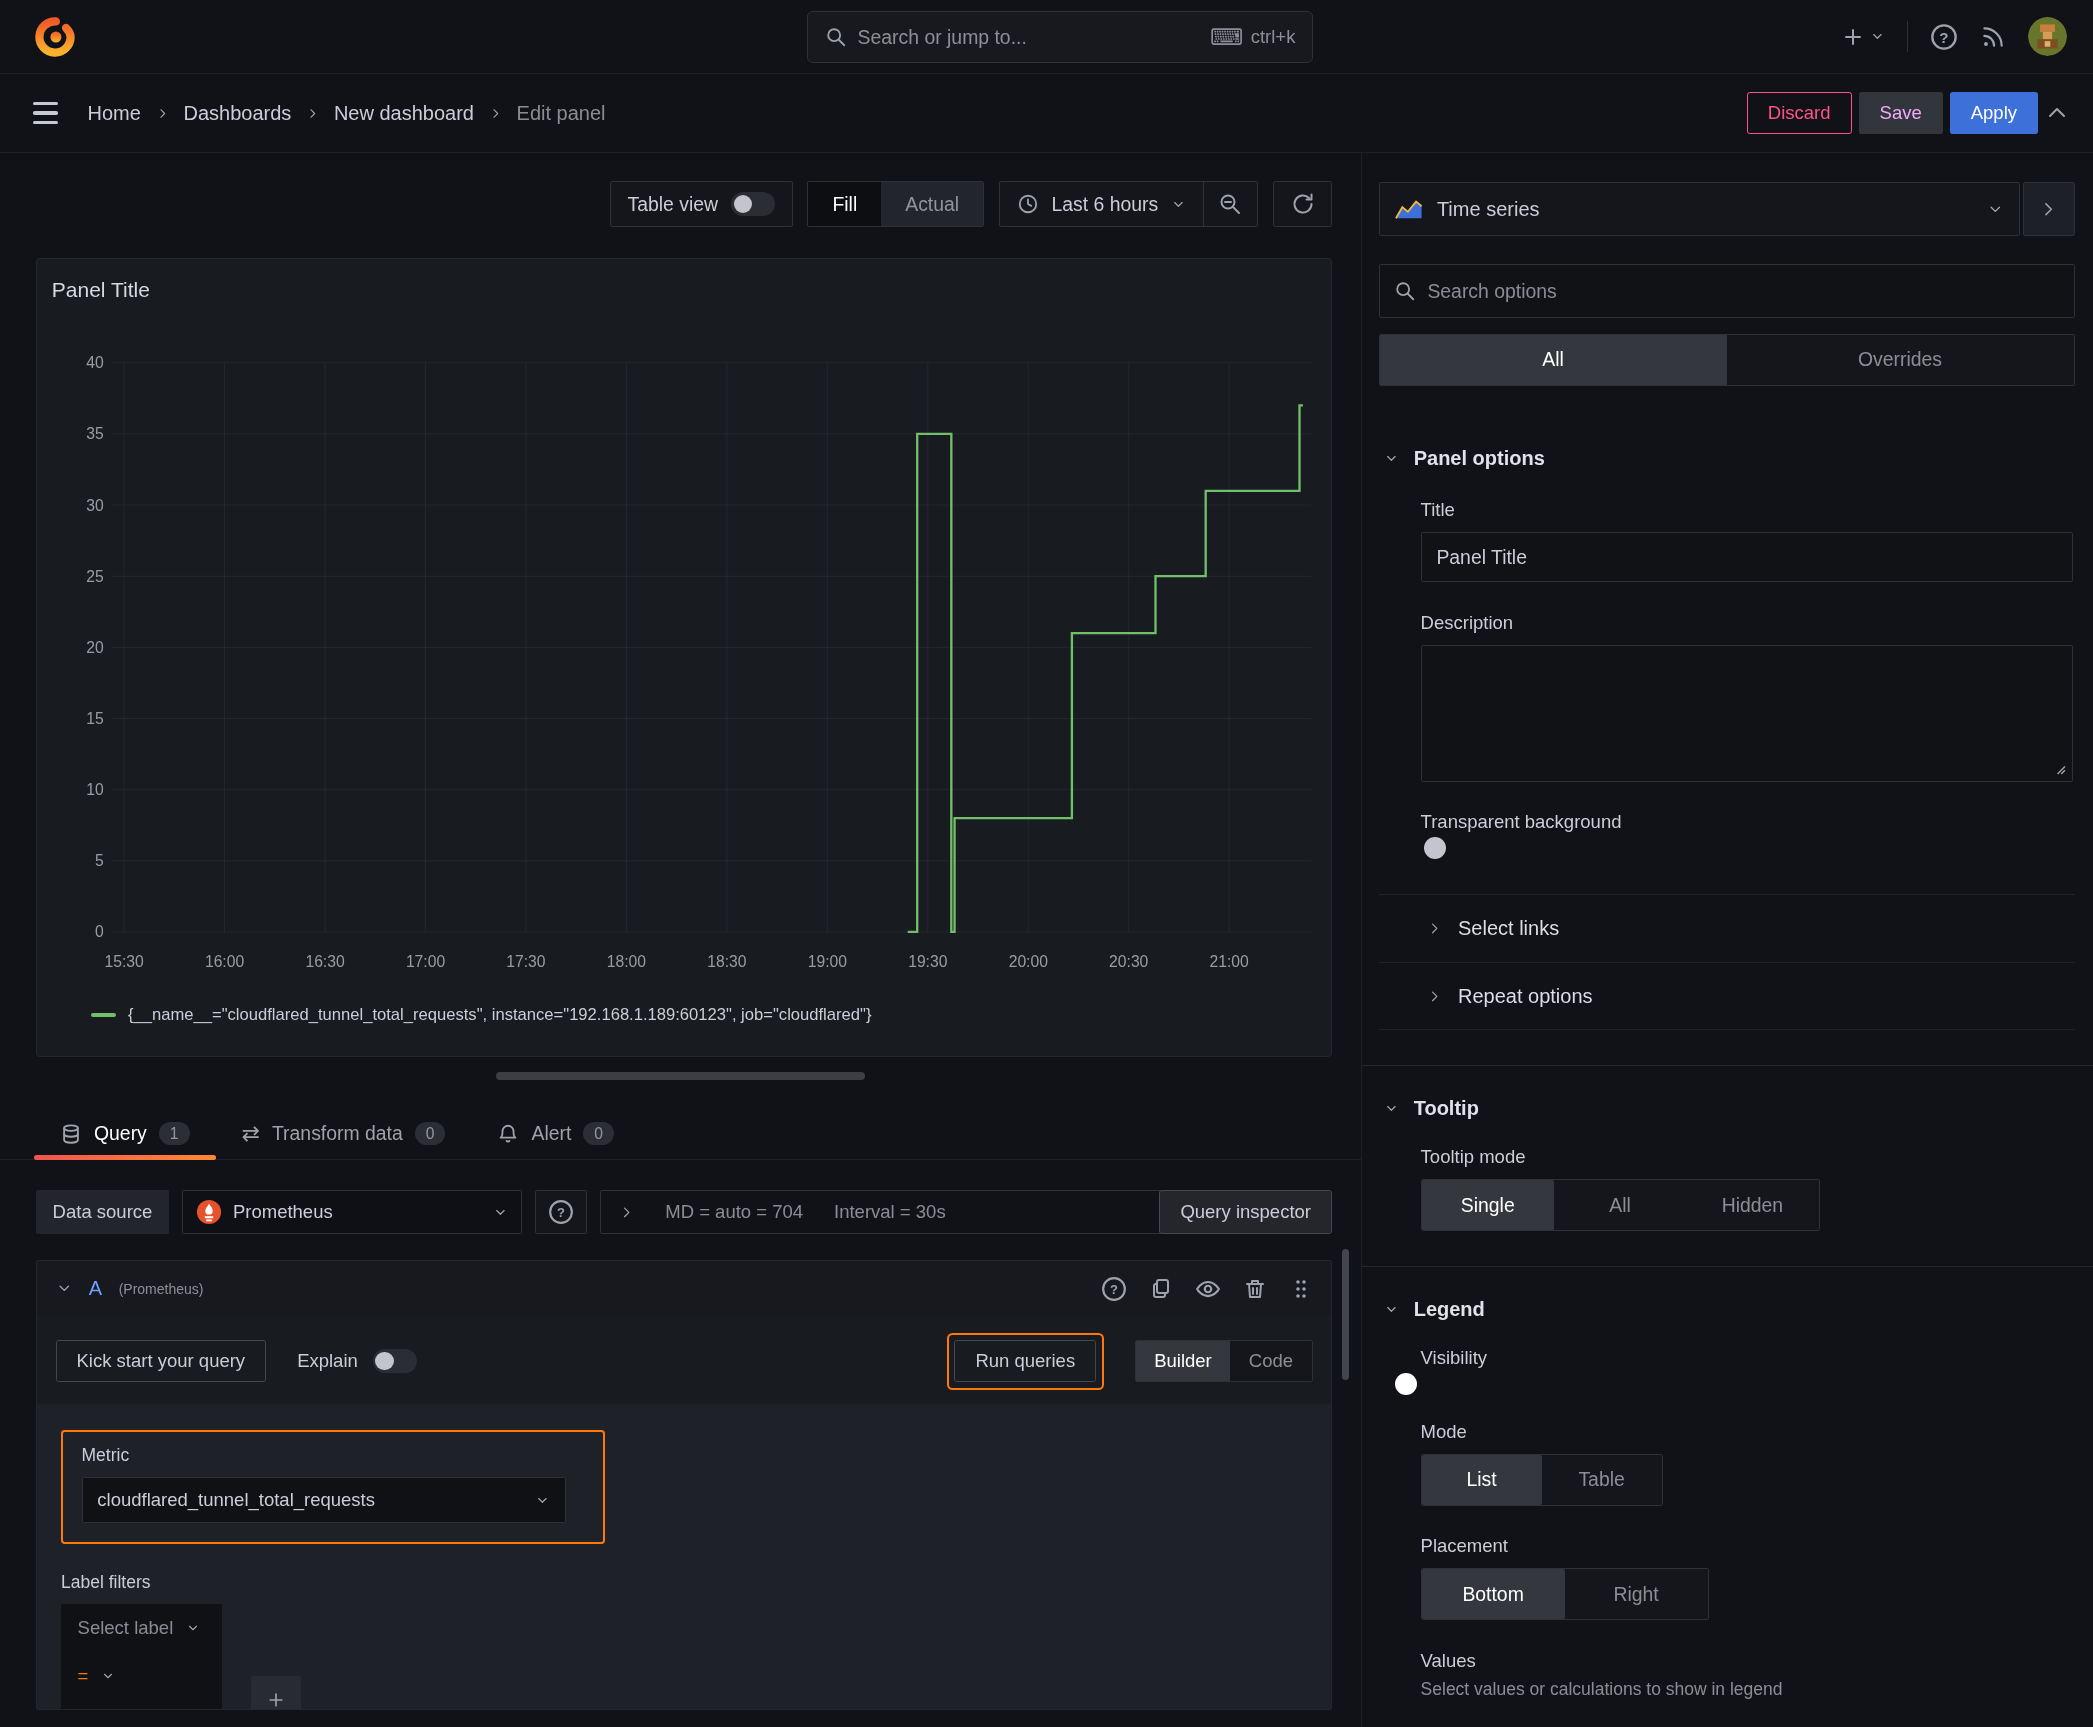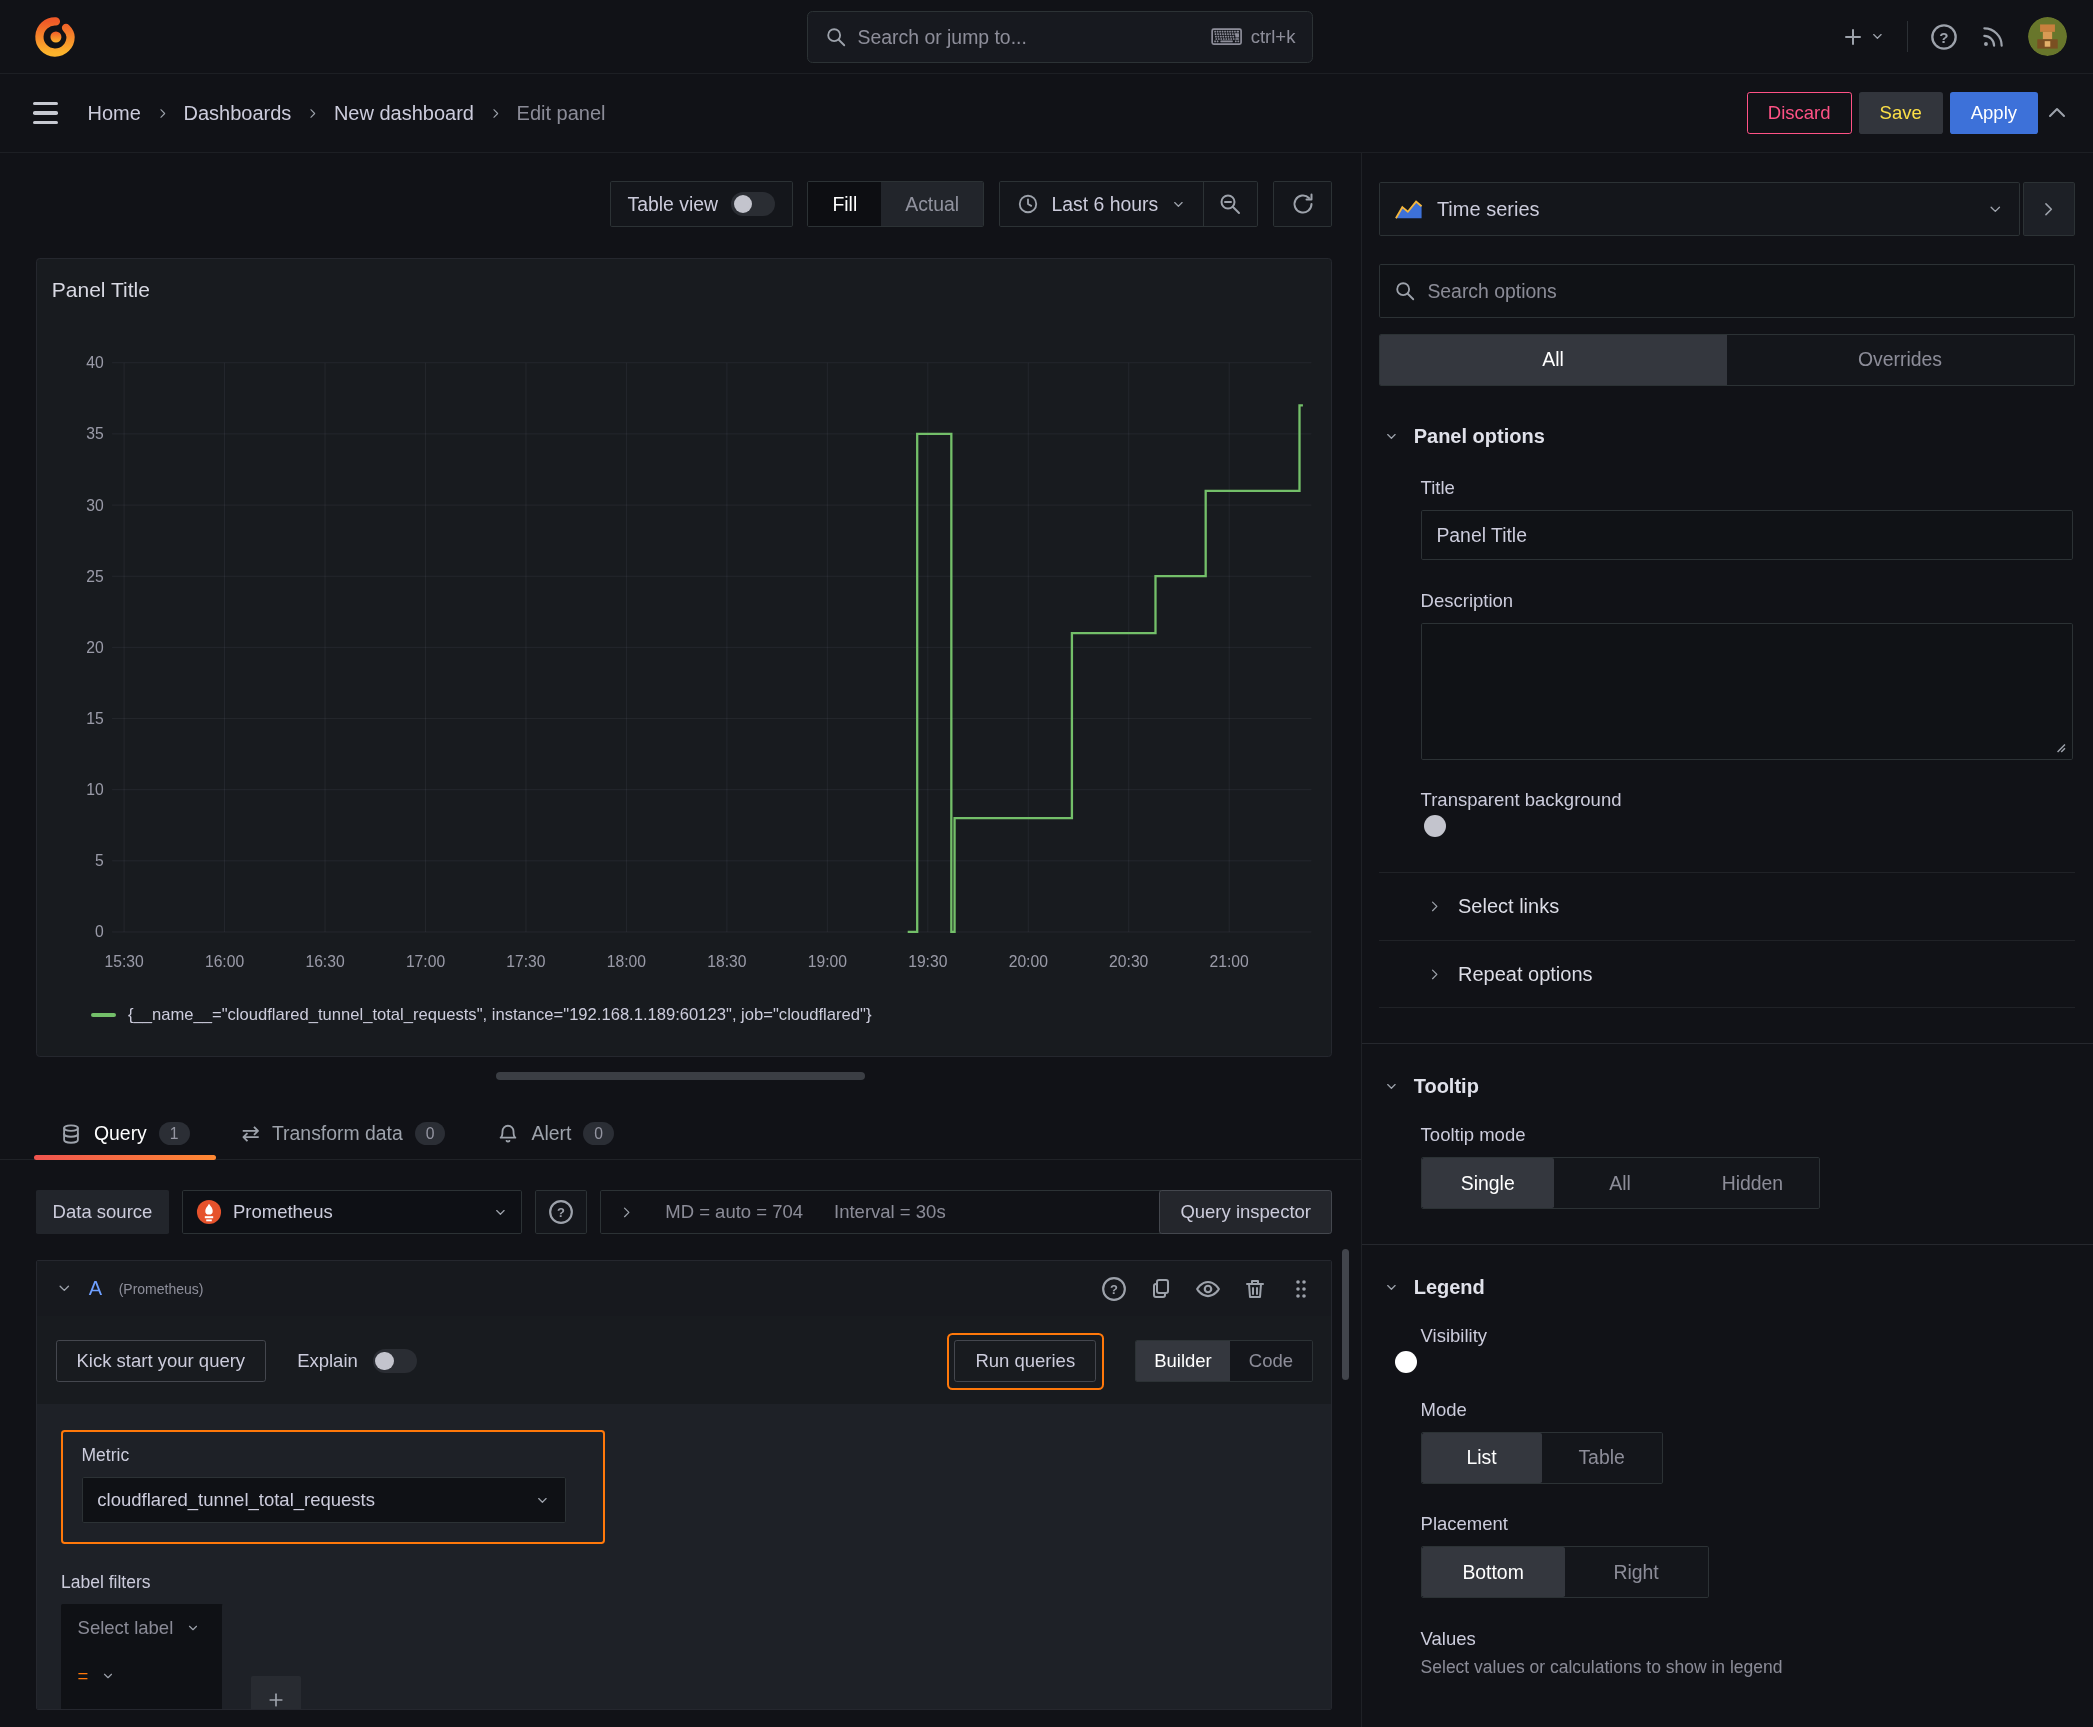--- a/index.html
+++ b/index.html
@@ -28,21 +28,21 @@
   
   .crumbbar{height:79px;display:flex;align-items:center;padding:0 24px 0 33px;border-bottom:0.9px solid #1d1f24;}
   .hamburger{display:flex;flex-direction:column;gap:6.5px;margin-right:29.5px;cursor:pointer;}
   .hamburger span{display:block;width:25px;height:3.2px;background:#c7c9d1;border-radius:1.8px;}
   .crumbs{display:flex;align-items:center;gap:14.8px;font-size:20px;}
   .crumb{color:var(--text);}
   .crumb.dim{color:var(--text2);}
   .crumb-actions{margin-left:auto;display:flex;align-items:center;gap:7px;}
   .btn{height:42px;padding:0 20px;border-radius:2.8px;font-size:18.5px;display:inline-flex;align-items:center;justify-content:center;border:0.9px solid transparent;background:transparent;color:var(--text);cursor:pointer;}
   .btn-discard{border-color:var(--red);color:var(--red);}
-  .btn-save{background:#32353c;color:#fde047;}
+  .btn-save{background:#32353c;color:#f0abfc;}
   .btn-apply{background:var(--blue);color:#fff;}
 
   
   .main{display:flex;height:1575px;}
   .content{width:1361px;position:relative;overflow:hidden;}
   .options{width:732px;border-left:0.9px solid #1f2126;padding:29px 18.5px 0 16.6px;overflow:hidden;}
 
   
   .vtoolbar{display:flex;justify-content:flex-end;align-items:center;gap:14.8px;margin:28px 29px 0 36px;}
   .boxctl{height:46px;border:0.9px solid var(--border);border-radius:1.8px;display:flex;align-items:center;background:#14161b;}
@@ -115,21 +115,21 @@
   .vizrow{display:flex;gap:3px;}
   .viz-select{flex:1;height:54px;background:#14161b;border:0.9px solid var(--border);border-radius:1.8px;display:flex;align-items:center;gap:13px;padding:0 14.8px;font-size:20px;cursor:pointer;}
   .viz-select .lbl{flex:1;}
   .nextbtn{width:52px;height:54px;border:0.9px solid var(--border);border-radius:1.8px;background:#1d2026;display:flex;align-items:center;justify-content:center;cursor:pointer;}
   .opt-search{margin-top:28px;height:54px;background:#101216;border:0.9px solid var(--border);border-radius:1.8px;display:flex;align-items:center;gap:11px;padding:0 14.8px;}
   .opt-search input{flex:1;background:transparent;border:none;outline:none;color:var(--text);font-size:19.4px;}
   .opt-search input::placeholder{color:var(--text2);}
   .allover{margin-top:15.7px;height:52px;border:0.9px solid var(--border);border-radius:1.8px;background:#14161b;display:flex;overflow:hidden;}
   .allover .half{flex:1;display:flex;align-items:center;justify-content:center;font-size:19.4px;color:var(--text2);cursor:pointer;}
   .allover .half.on{background:var(--sel);color:#fff;}
-  .sect-head{margin-top:39px;display:flex;align-items:center;gap:14.8px;padding-left:5.5px;font-size:20px;font-weight:700;color:#e0e1ea;cursor:pointer;}
+  .sect-head{margin-top:61px;display:flex;align-items:center;gap:14.8px;padding-left:5.5px;font-size:20px;font-weight:700;color:#e0e1ea;cursor:pointer;}
   .opt-label{margin-top:29.5px;padding-left:42px;font-size:18.5px;color:var(--text);}
   .opt-input{margin:11px 0 0 42px;width:652px;height:50px;background:#101216;border:0.9px solid var(--border);border-radius:1.8px;color:var(--text);font-size:19.4px;padding:0 14.8px;outline:none;}
   .opt-textarea{position:relative;margin:11px 0 0 42px;width:652px;height:137px;background:#101216;border:0.9px solid var(--border);border-radius:1.8px;}
   .resize-glyph{position:absolute;right:4.6px;bottom:4.6px;}
   .toggle{width:54px;height:29.5px;border-radius:14.8px;background:#2a2d33;position:relative;margin:13px 0 0 42px;cursor:pointer;}
   .toggle .knob{position:absolute;left:3.7px;top:3.7px;width:22px;height:22px;border-radius:50%;background:#c3c4cd;}
   .toggle.on{background:var(--blue);}
   .toggle.on .knob{left:auto;right:3.7px;background:#fff;}
   .toggle-sm{width:44px;height:24px;border-radius:12px;background:#2a2d33;position:relative;cursor:pointer;}
   .toggle-sm .knob{position:absolute;left:2.8px;top:2.8px;width:18.5px;height:18.5px;border-radius:50%;background:#c3c4cd;}

